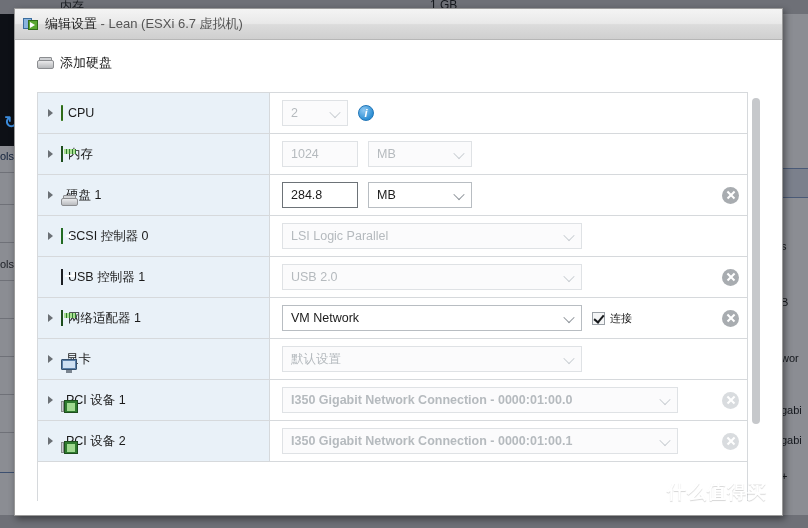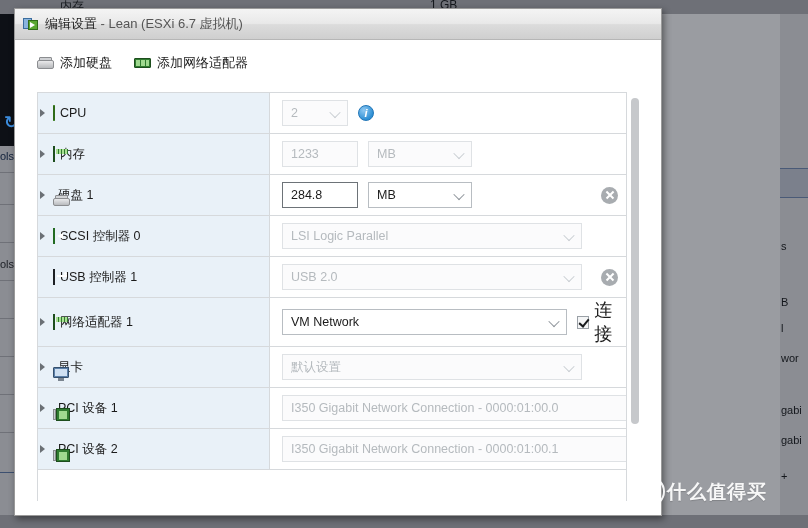--- a/index.html
+++ b/index.html
@@ -47,21 +47,21 @@
     position:absolute; left:780px; top:168px; width:28px; height:30px;
     background:#7b808c; border-top:1px solid #4a5a77; border-bottom:1px solid #4a5a77;
   }
   .bg-right-txt { position:absolute; left:781px; color:#14171c; font-size:11px; }
   .bg-bottom-strip {
     position:absolute; left:0; top:515px; width:808px; height:13px; background:#6e7077;
   }
 
   
   .modal {
-    position:absolute; left:14px; top:8px; width:648px; height:508px;
+    position:absolute; left:14px; top:8px; width:769px; height:508px;
     background:#ffffff;
     border:1px solid #9a9a9a;
     box-shadow: 2px 3px 7px rgba(0,0,0,.45);
     display:flex; flex-direction:column;
   }
   .titlebar {
     height:31px; flex:0 0 31px;
     background: linear-gradient(to bottom, #f4f4f4 0%, #e9e9e9 48%, #dcdcdc 52%, #cfcfcf 100%);
     border-bottom:1px solid #b6b6b6;
     display:flex; align-items:center; padding-left:8px;
@@ -143,20 +143,21 @@
   .dev-row {
     display:flex; align-items:stretch;
     border-bottom:1px solid #d6d9dc;
     min-height:41px;
   }
   .dev-left {
     flex:0 0 232px;
     background:#e9f1f8;
     border-right:1px solid #d6d9dc;
     display:flex; align-items:center;
+    padding-left:8px;
     gap:5px;
   }
   .twisty {
     flex:0 0 10px; width:10px; height:10px; position:relative;
   }
   .twisty.on::after {
     content:""; position:absolute; left:2px; top:1px;
     border-left:5px solid #6b7075;
     border-top:4px solid transparent; border-bottom:4px solid transparent;
   }
@@ -227,21 +228,21 @@
   .ctl.dis {
     background:#fbfbfc; border-color:#dfe2e5; color:#b5babe;
   }
   .ctl.dis::after { border-color:#c9ced3; }
   .ctl.focus { border-color:#6d7378; }
 
   .w-cpu { width:66px; }
   .w-num  { width:76px; }
   .w-unit { width:104px; }
   .w-wide { width:300px; }
-  .w-vwide{ width:396px; }
+  .w-vwide{ width:396px;font-weight:bold; }
 
   .info-i {
     width:16px; height:16px; border-radius:50%;
     background: radial-gradient(circle at 35% 30%, #8ec8f2, #2e8fd4 70%);
     border:1px solid #2176b8;
     color:#ffffff; font-size:11px; font-weight:bold; font-style:italic;
     display:flex; align-items:center; justify-content:center;
     line-height:1;
   }
 
@@ -249,21 +250,21 @@
   .chk {
     width:13px; height:13px; background:#f4f5f6;
     border:1px solid #9aa0a6; position:relative;
   }
   .chk.on::after {
     content:""; position:absolute; left:3px; top:0px;
     width:4px; height:8px;
     border-right:2px solid #17191c; border-bottom:2px solid #17191c;
     transform: rotate(40deg);
   }
-  .chk-lb { font-size:18px; color:#1b1b1b; }
+  .chk-lb { font-size:11px; color:#1b1b1b; }
 
   .del-x {
     width:17px; height:17px; border-radius:50%;
     background:#a8acb0; position:relative; margin-left:auto; flex:0 0 17px;
   }
   .del-x.dim { background:#d9dcdf; }
   .del-x::before, .del-x::after {
     content:""; position:absolute; left:3.5px; top:7.6px;
     width:10px; height:1.8px; background:#ffffff;
   }
@@ -377,29 +378,20 @@
     <div class="modal-body">
 
       <div class="toolbar">
         <div class="tb-item">
           <span class="ic ic-disk">
             <span class="d-top"></span>
               <span class="d-body"></span>
           </span>
           <span class="tb-label">添加硬盘</span>
         </div>
-        <div class="tb-item">
-          <span class="ic ic-nic">
-            <span class="n-body"></span>
-              <span class="n-chip"></span>
-              <span class="n-chip2"></span>
-              <span class="n-chip3"></span>
-          </span>
-          <span class="tb-label">添加网络适配器</span>
-        </div>
       </div>
 
       <div class="table-wrap">
         <div class="dev-table" id="dev-table">
             <div class="dev-row">
               <div class="dev-left">
                 <span class="twisty on"></span>
                 <span class="dev-ic"><span class="i-cpu"></span></span>
                 <span class="dev-name">CPU</span>
               </div>
@@ -409,21 +401,21 @@
                 <span class="del-spacer"></span>
               </div>
             </div>
             <div class="dev-row">
               <div class="dev-left">
                 <span class="twisty on"></span>
                 <span class="dev-ic"><span class="i-mem"></span></span>
                 <span class="dev-name">内存</span>
               </div>
               <div class="dev-right">
-                <span class="ctl w-num dis">1233</span>
+                <span class="ctl w-num dis">1024</span>
                 <span class="ctl sel w-unit dis">MB</span>
                 <span class="del-spacer"></span>
               </div>
             </div>
             <div class="dev-row">
               <div class="dev-left">
                 <span class="twisty on"></span>
                 <span class="dev-ic"><span class="i-hd"><span class="ht"></span><span class="hb"></span></span></span>
                 <span class="dev-name">硬盘 1</span>
               </div>

